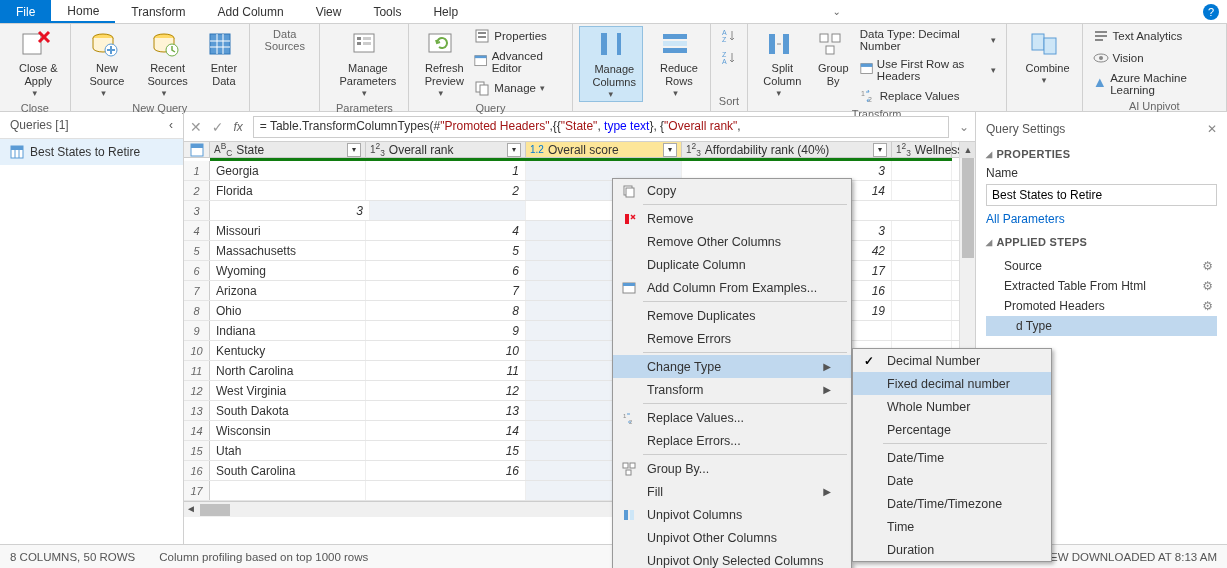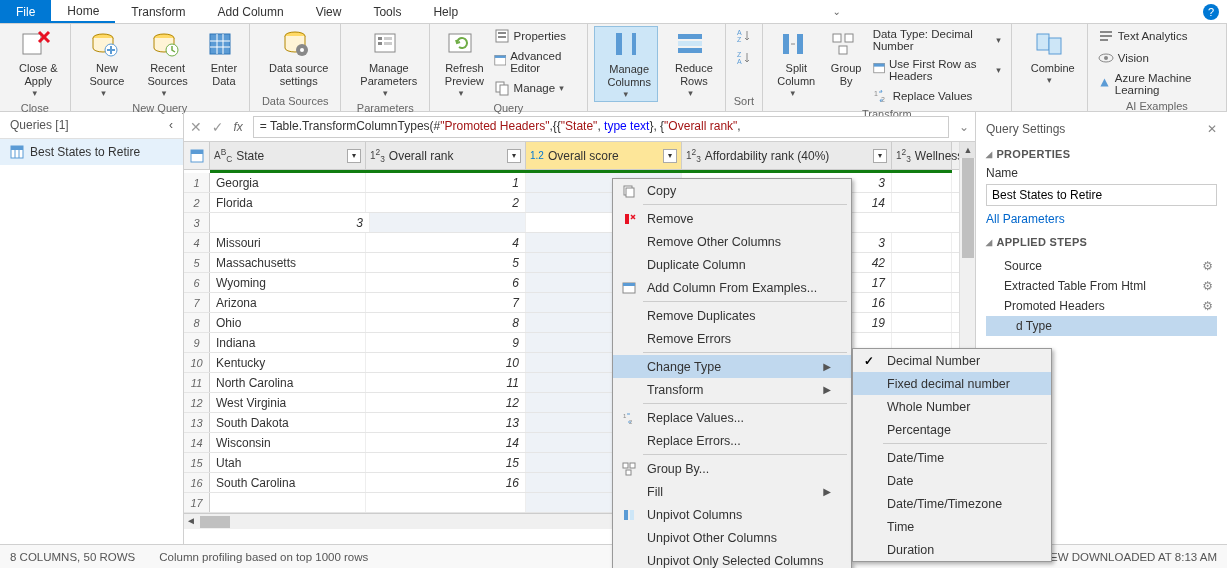--- a/index.html
+++ b/index.html
@@ -29,21 +29,21 @@
 .table-icon { width: 14px; height: 14px; display: inline-flex; }
 .center-panel { flex: 1; display: flex; flex-direction: column; overflow: hidden; }
 .formula-bar { display: flex; align-items: center; height: 30px; border-bottom: 1px solid #d0d0d0; padding: 0 6px; gap: 10px; }
 .formula-bar .fx { font-style: italic; color: #666; }
 .formula-bar .cancel { color: #999; font-size: 14px; }
 .formula-bar .check { color: #999; font-size: 14px; }
 .formula-input { flex: 1; border: 1px solid #ccc; padding: 2px 6px; font-family: Consolas, monospace; font-size: 12px; height: 22px; background: #fff; white-space: nowrap; overflow: hidden; }
 .formula-input .kw-type { color: #a31515; }
 .formula-input .kw-blue { color: #0000ff; }
 .grid-wrap { flex: 1; overflow: hidden; position: relative; }
-.grid-header-row { display: flex; height: 28px; border-bottom: 1px solid #ccc; background: #f0f0f0; }
+.grid-header-row { display: flex; height: 16px; border-bottom: 1px solid #ccc; background: #f0f0f0; }
 .grid-corner { width: 26px; border-right: 1px solid #ccc; background: #f0f0f0; display:flex; align-items:center; justify-content:center;}
 .grid-col-header { border-right: 1px solid #ccc; display: flex; align-items: center; padding: 0 4px; position: relative; font-size: 12px; background: #eaeaea; }
 .grid-col-header.selected { background: #fde699; }
 .col-type-icon { font-size: 10px; color: #444; margin-right: 4px; }
 .col-type-icon.sel { color: #0078d4; }
 .col-dropdown { margin-left: auto; width: 14px; height: 14px; border: 1px solid #aaa; background: #fff; display: flex; align-items: center; justify-content: center; font-size: 8px; }
 .quality-bar { height: 3px; display: flex; }
 .quality-seg { background: #107c10; }
 .grid-rows { overflow: hidden; }
 .grid-row { display: flex; height: 20px; border-bottom: 1px solid #e5e5e5; }
@@ -145,34 +145,20 @@
               <line x1="19" y1="6" x2="19" y2="26" stroke="#fff"></line>
             </svg>
           </span>
         <span class="label" style="white-space:pre">Enter
 Data</span>
       </div>
     </div>
     <div class="ribbon-group-label">New Query</div>
   </div>
   <div class="ribbon-group">
-    <div class="ribbon-group-content">
-      <div class="ribbon-btn-lg">
-        <span class="icon">
-            <svg viewBox="0 0 32 32">
-              <ellipse cx="16" cy="8" rx="10" ry="4" fill="#ffd966" stroke="#b38600"></ellipse>
-              <path d="M6 8 v12 a10 4 0 0 0 20 0 v-12" fill="#fff4d6" stroke="#b38600"></path>
-              <circle cx="23" cy="22" r="6" fill="#888"></circle>
-              <circle cx="23" cy="22" r="2" fill="#fff"></circle>
-            </svg>
-          </span>
-        <span class="label" style="white-space:pre">Data source
-settings</span>
-      </div>
-    </div>
     <div class="ribbon-group-label">Data Sources</div>
   </div>
   <div class="ribbon-group">
     <div class="ribbon-group-content">
       <div class="ribbon-btn-lg caret-down">
         <span class="icon">
             <svg viewBox="0 0 32 32">
               <rect x="6" y="6" width="20" height="18" fill="#fff" stroke="#888"></rect>
               <rect x="9" y="9" width="4" height="3" fill="#888"></rect>
               <rect x="15" y="9" width="8" height="3" fill="#ccc"></rect>
@@ -374,21 +360,21 @@
         <div class="ribbon-btn-sm">
             <span class="icon">
               <svg viewBox="0 0 16 16">
                 <path d="M3 13 L8 3 L13 13 Z" fill="#5b9bd5"></path>
               </svg>
             </span>
             <span>Azure Machine Learning</span>
           </div>
       </div>
     </div>
-    <div class="ribbon-group-label">AI Examples</div>
+    <div class="ribbon-group-label">AI Unpivot</div>
   </div>
 </div>
 
 <div class="main-area">
 
   <div class="queries-panel">
     <div class="queries-header">
       <span>Queries [1]</span>
       <span style="cursor:pointer">‹</span>
     </div>

